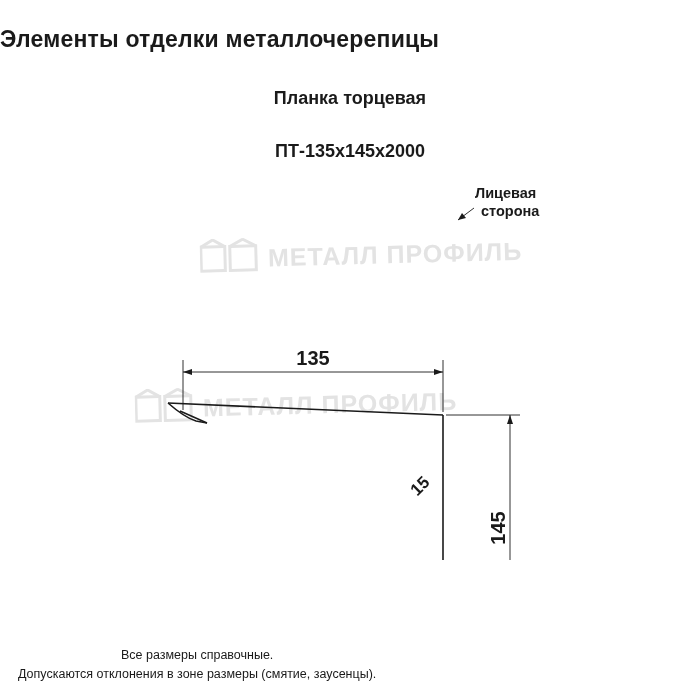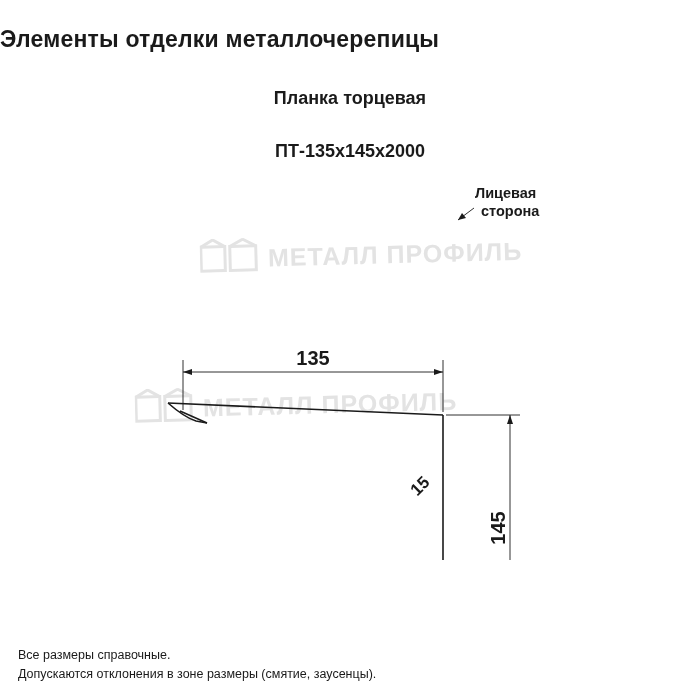--- a/index.html
+++ b/index.html
@@ -91,20 +91,21 @@
   .footnotes {
     position: absolute;
     left: 18px;
     bottom: 16px;
     font-size: 12.5px;
     line-height: 19px;
     color: #1a1a1a;
   }
   .footnotes div {
     white-space: nowrap;
+    text-align: center;
   }
   svg text {
     font-family: "Liberation Sans", sans-serif;
     fill: #1a1a1a;
   }
 </style>
 </head>
 <body>
 
 <div class="page">

